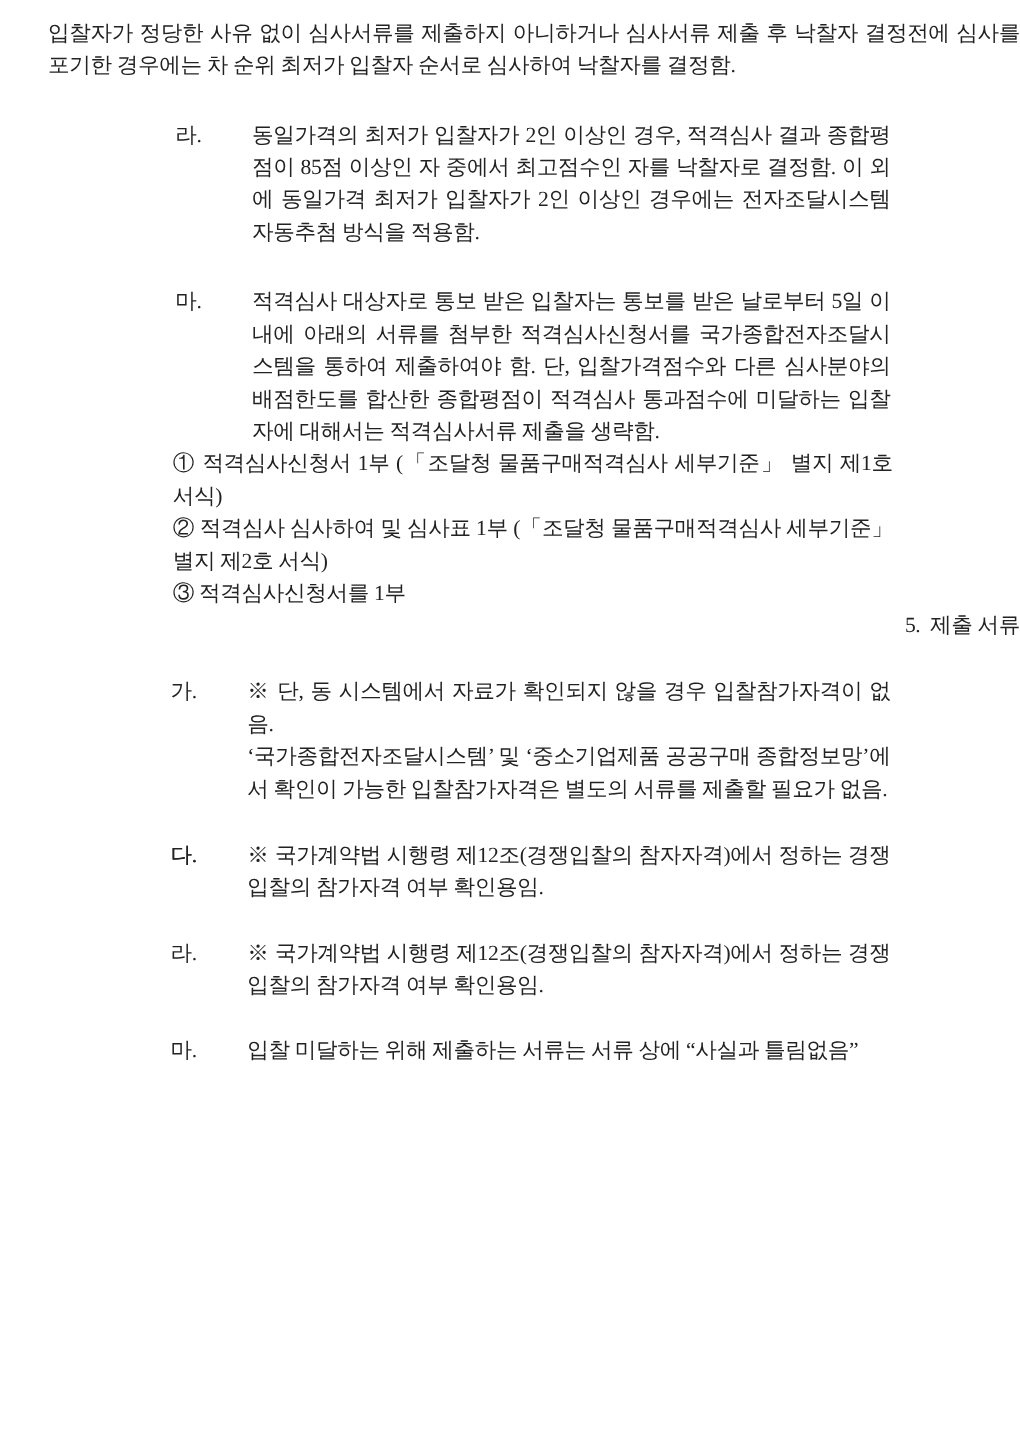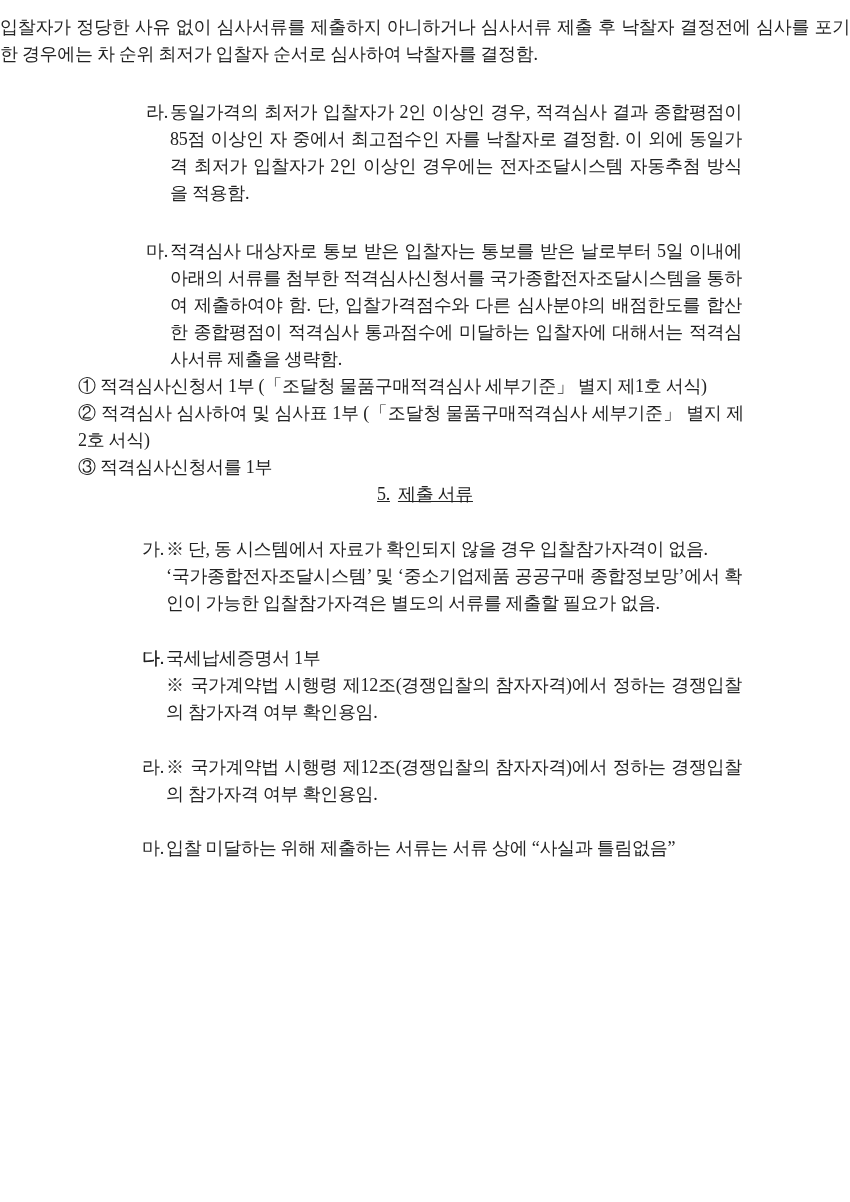--- a/index.html
+++ b/index.html
@@ -14,21 +14,21 @@
     background: #ffffff;
     color: #222222;
     font-family: "Liberation Serif", "DejaVu Serif", serif;
     font-size: 18px;
     line-height: 27px;
     letter-spacing: -0.3px;
     overflow: hidden;
     box-sizing: border-box;
     padding-top: 14px;
   }
-  .page p { margin: 0; }
+  .page p { margin: 0; padding-left: 40px; }
 
   
   .para-cont {
     margin-left: 178px;
     margin-right: 108px;
     text-align: justify;
   }
 
   
   .s4item {
@@ -39,33 +39,32 @@
     text-align: justify;
   }
   .s4item .item-label {
     position: absolute;
     left: -24px;
     top: 0;
   }
 
   
   .attachments {
-    margin-left: 78px;
+    margin-left: 104px;
     margin-right: 106px;
   }
   .attachments p {
     text-align: justify;
   }
 
   
   .sec-heading {
     margin-top: 34px;
     margin-left: 110px;
-    text-align: center;
-    text-decoration: underline;
+    text-align: right;
   }
   .sec-heading .sec-num { margin-right: 8px; }
 
   
   .s5item {
     position: relative;
     margin-top: 28px;
     margin-left: 166px;
     margin-right: 108px;
     text-align: justify;
@@ -109,21 +108,20 @@
     <p>※ 단, 동 시스템에서 자료가 확인되지 않을 경우 입찰참가자격이 없음.</p>
     <p>‘국가종합전자조달시스템’ 및 ‘중소기업제품 공공구매 종합정보망’에서 확인이 가능한 입찰참가자격은 별도의 서류를 제출할 필요가 없음.</p>
   </div>
 
   <div class="s5item">
     <span class="item-label">나.</span>
   </div>
 
   <div class="s5item">
     <span class="item-label">다.</span>
-    <p>국세납세증명서 1부</p>
     <p>※ 국가계약법 시행령 제12조(경쟁입찰의 참자자격)에서 정하는 경쟁입찰의 참가자격 여부 확인용임.</p>
   </div>
 
   <div class="s5item">
     <span class="item-label">라.</span>
     <p>※ 국가계약법 시행령 제12조(경쟁입찰의 참자자격)에서 정하는 경쟁입찰의 참가자격 여부 확인용임.</p>
   </div>
 
   <div class="s5item last">
     <span class="item-label">마.</span>

